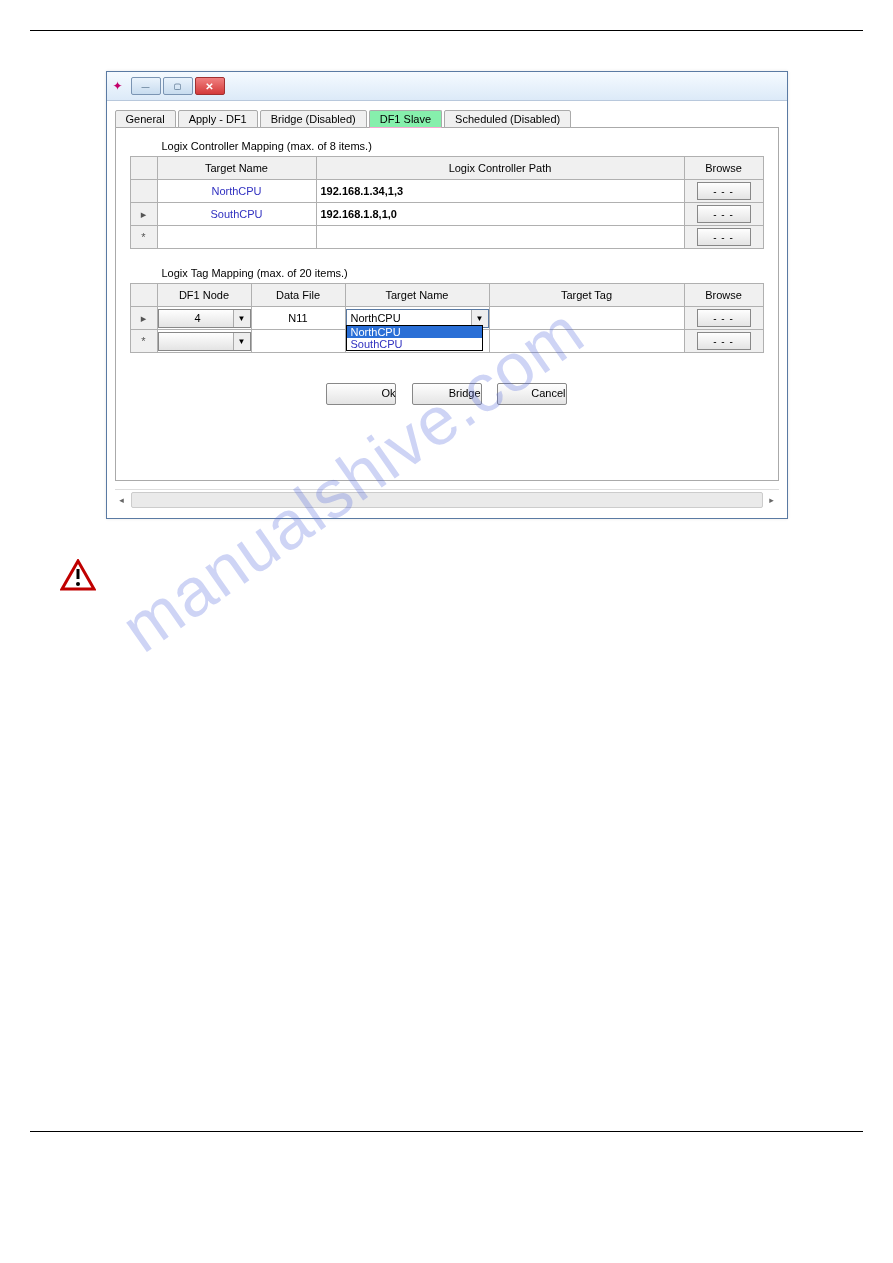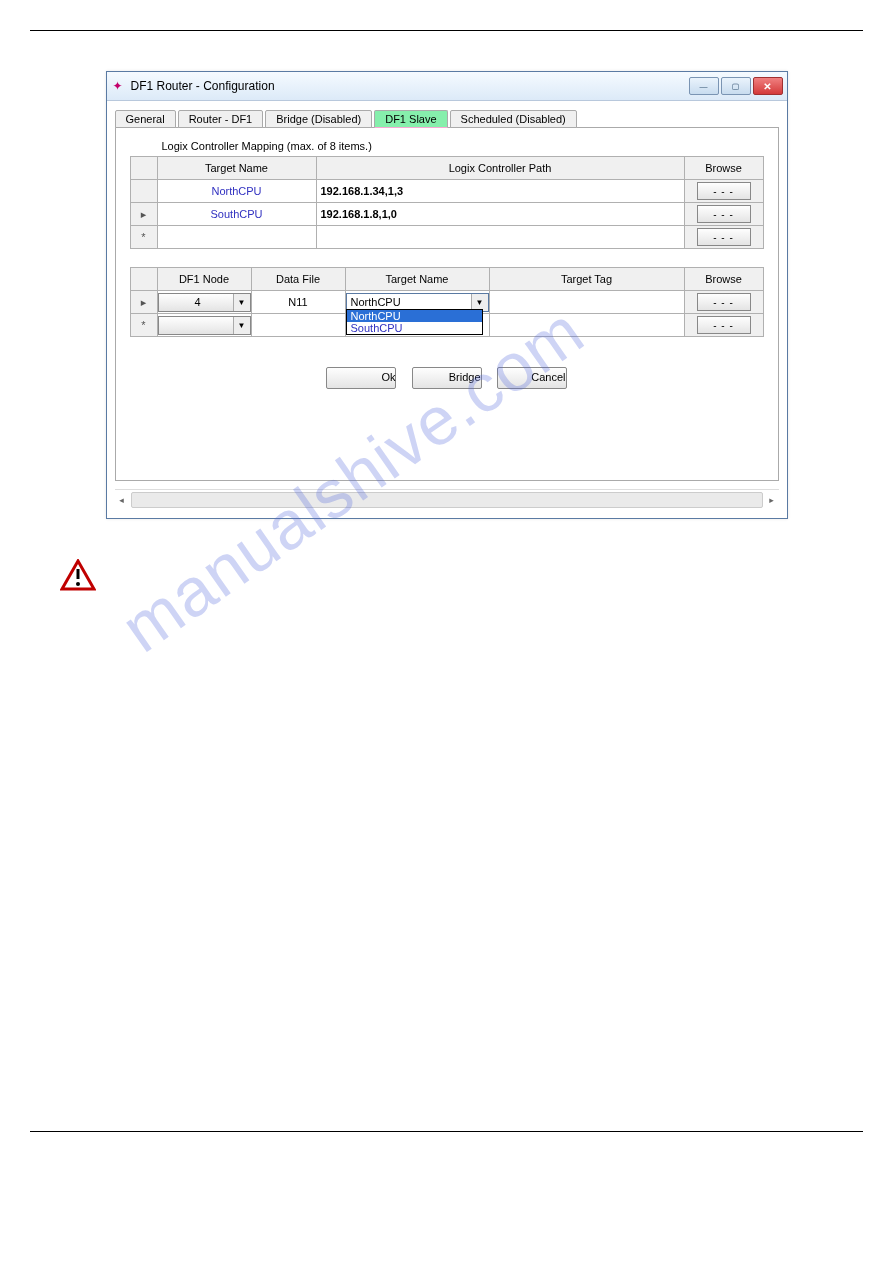--- a/index.html
+++ b/index.html
@@ -234,32 +234,31 @@
   }
 </style>
 </head>
 <body>
 
 <div class="page-rule"></div>
 
 <div class="window">
   <div class="titlebar">
     <div class="titlebar-icon">✦</div>
-    <div class="titlebar-text">DF1 Router - Configuration</div>
     <div class="win-controls">
       <div class="win-btn">—</div>
       <div class="win-btn">▢</div>
       <div class="win-btn close">✕</div>
     </div>
   </div>
 
   <div class="dialog-body">
     <div class="tabs">
       <div class="tab">General</div>
-      <div class="tab">Router - DF1</div>
+      <div class="tab">Apply - DF1</div>
       <div class="tab">Bridge (Disabled)</div>
       <div class="tab active">DF1 Slave</div>
       <div class="tab">Scheduled (Disabled)</div>
     </div>
 
     <div class="tab-content">
 
       <div class="section-label">Logix Controller Mapping (max. of 8 items.)</div>
       <table class="grid">
         <tbody>
@@ -285,20 +284,21 @@
           <td class="row-selector">*</td>
           <td class="cell-link"></td>
           <td class="cell-left"></td>
           <td class="browse-cell"><span class="browse-btn">- - -</span></td>
         </tr>
       </tbody>
         </table>
 
       <div style="height:18px"></div>
 
+      <div class="section-label">Logix Tag Mapping (max. of 20 items.)</div>
       <table class="grid">
         <tbody>
             <tr>
           <th class="row-selector"></th>
           <th style="width:85px">DF1 Node</th>
           <th style="width:85px">Data File</th>
           <th style="width:135px">Target Name</th>
           <th>Target Tag</th>
           <th style="width:70px">Browse</th>
         </tr>

